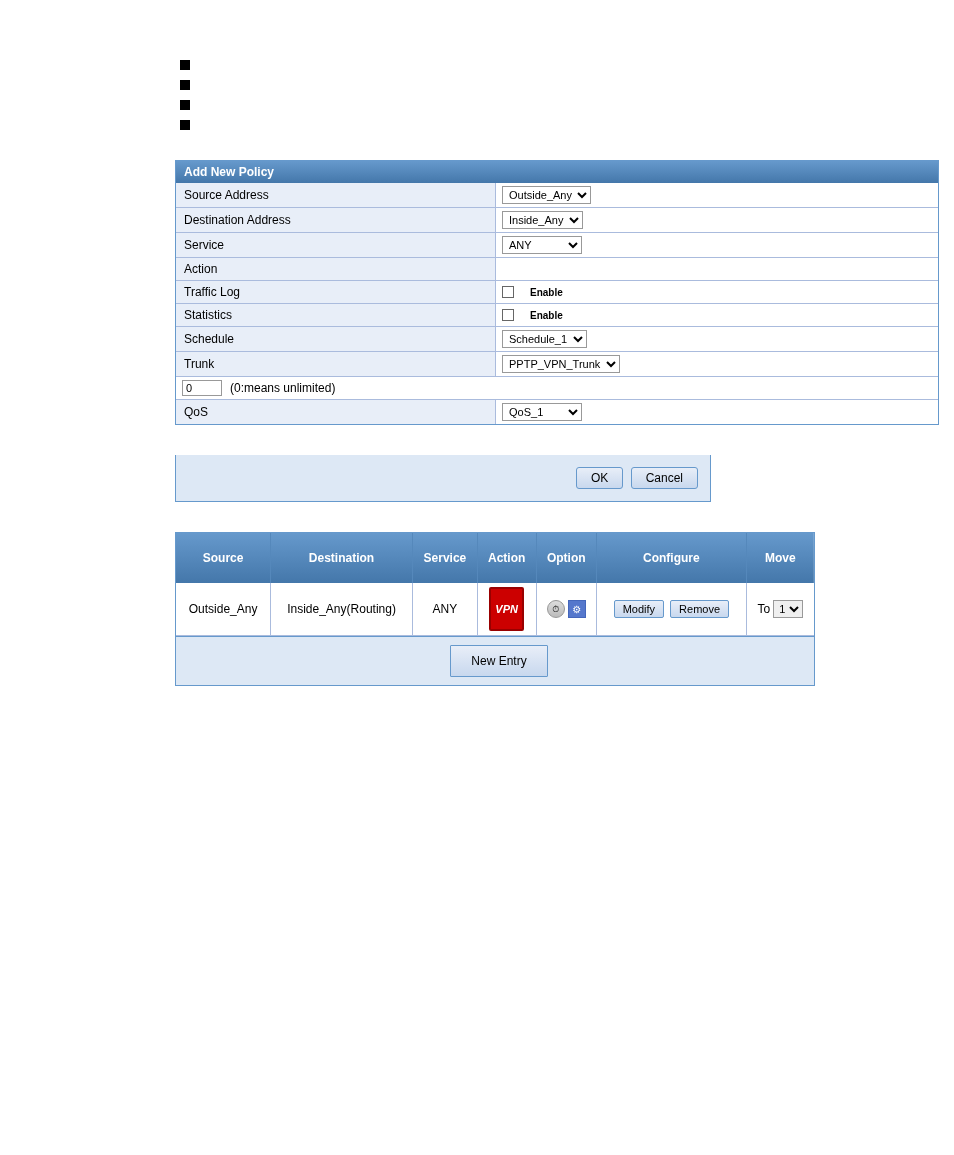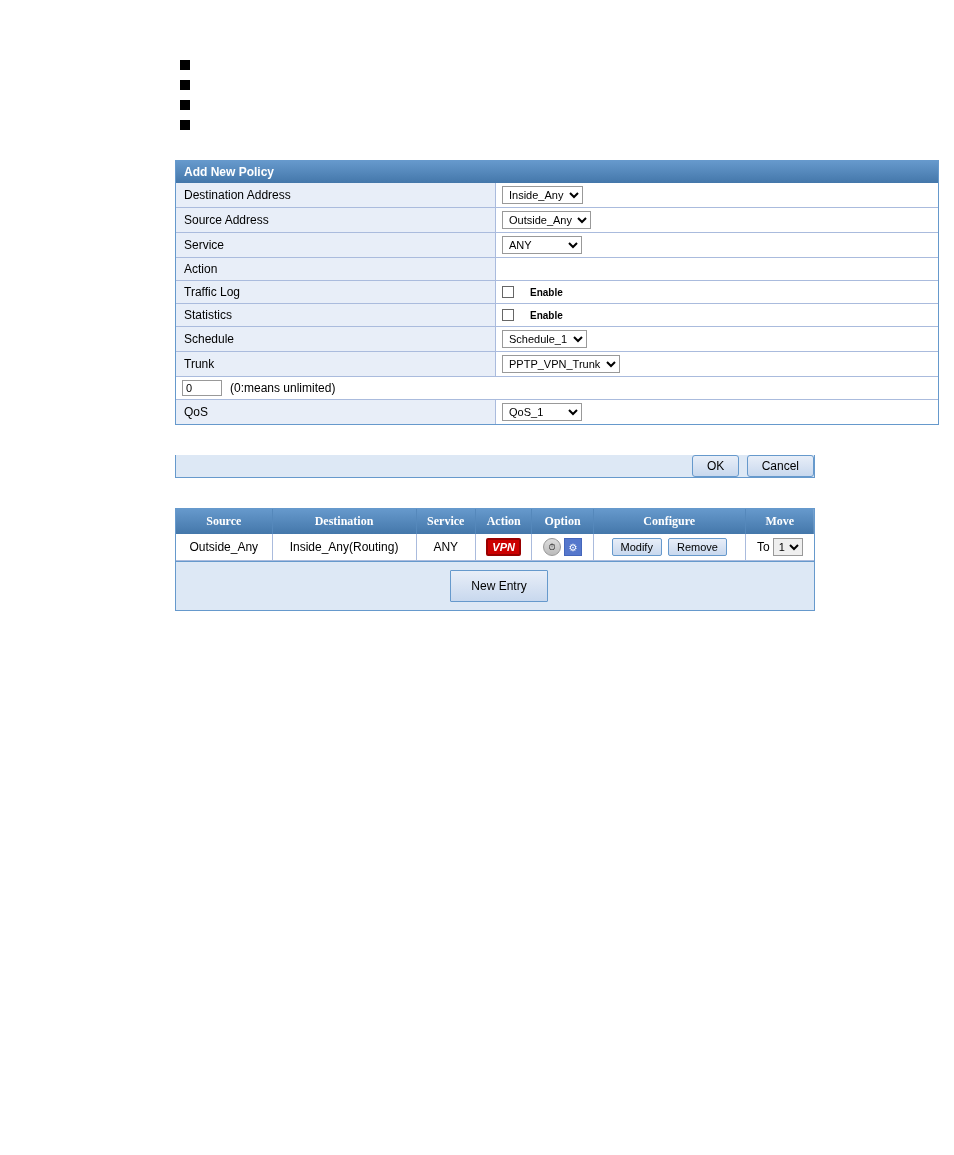--- a/index.html
+++ b/index.html
@@ -94,23 +94,23 @@
       width: 12px;
       height: 12px;
       border: 1px solid #666;
       background: #fff;
       display: inline-block;
     }
 
     
     .form-buttons {
       background: #dde8f5;
-      padding: 0;
+      padding: 12px;
       text-align: right;
-      width: 640px;
+      width: 536px;
       margin-left: 155px;
       border: 1px solid #6699cc;
       border-top: none;
       margin-bottom: 30px;
     }
     .btn {
       padding: 3px 14px;
       font-size: 12px;
       border: 1px solid #6699cc;
       background: linear-gradient(to bottom, #e8eef8, #c8d8ee);
@@ -129,26 +129,25 @@
 
     .policy-table {
       width: 100%;
       border-collapse: collapse;
     }
     .policy-table thead tr {
       background: linear-gradient(to bottom, #6699cc, #4477aa);
       color: #fff;
     }
     .policy-table thead th {
-      padding: 5px 6px;
+      padding: 18px 6px;
       font-size: 12px;
       font-weight: bold;
       border-right: 1px solid #5588bb;
       text-align: center;
-      font-family: Liberation Serif, serif;
     }
     .policy-table thead th:last-child {
       border-right: none;
     }
     .policy-table tbody tr {
       background: #fff;
     }
     .policy-table tbody td {
       padding: 4px 6px;
       border-right: 1px solid #aabbdd;
@@ -160,21 +159,21 @@
       border-right: none;
     }
 
     
     .vpn-badge {
       display: inline-block;
       background: #cc0000;
       color: #fff;
       font-weight: bold;
       font-size: 11px;
-      padding: 1px 4px;
+      padding: 14px 4px;
       border: 2px solid #990000;
       border-radius: 2px;
       font-style: italic;
     }
 
     
     .option-icons {
       display: flex;
       align-items: center;
       justify-content: center;
@@ -273,33 +272,33 @@
     </div>
     <div class="bullet-item">
       <span class="bullet-square"></span>
     </div>
   </div>
 
   <div class="form-section">
     <div class="form-title">Add New Policy</div>
 
     <div class="form-row">
+      <div class="form-label">Source Address</div>
+      <div class="form-value">
+        <select class="form-select">
+          <option>Outside_Any</option>
+        </select>
+      </div>
+    </div>
+
+    <div class="form-row">
       <div class="form-label">Destination Address</div>
       <div class="form-value">
         <select class="form-select">
           <option>Inside_Any</option>
-        </select>
-      </div>
-    </div>
-
-    <div class="form-row">
-      <div class="form-label">Source Address</div>
-      <div class="form-value">
-        <select class="form-select">
-          <option>Outside_Any</option>
         </select>
       </div>
     </div>
 
     <div class="form-row">
       <div class="form-label">Service</div>
       <div class="form-value">
         <select class="form-select">
           <option>ANY</option>
         </select>

